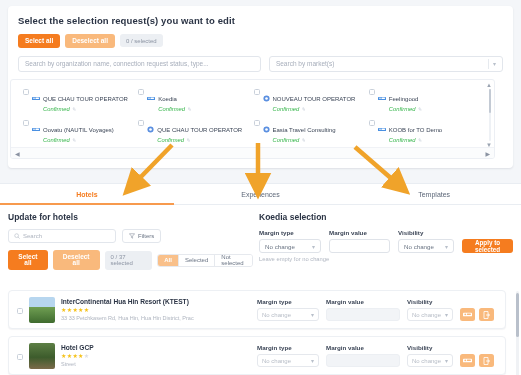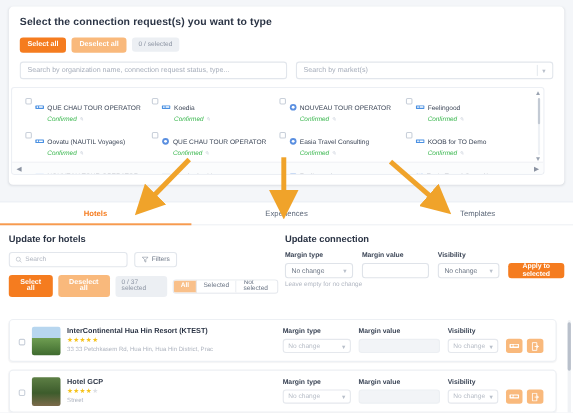--- a/index.html
+++ b/index.html
@@ -190,21 +190,21 @@
     background: #b9c0cb; border-radius: 2px;
   }
 
   
   .arrows { position: absolute; left: 0; top: 0; width: 521px; height: 375px; pointer-events: none; }
 </style>
 </head>
 <body>
 
 <div class="top-card">
-  <div class="page-title">Select the connection request(s) you want to type</div>
+  <div class="page-title">Select the selection request(s) you want to edit</div>
 
   <div class="btn-row">
     <button class="btn btn-primary">Select all</button>
     <button class="btn btn-secondary">Deselect all</button>
     <span class="pill">0 / selected</span>
   </div>
 
   <div class="search-row">
     <div class="search-box search-left">
       <span>Search by organization name, connection request status, type...</span>
@@ -374,21 +374,21 @@
       <span class="pill">0 / 37 selected</span>
       <span class="seg">
         <span class="seg-item active">All</span>
         <span class="seg-item">Selected</span>
         <span class="seg-item">Not selected</span>
       </span>
     </div>
   </div>
 
   <div class="panel-right">
-    <div class="sect-title">Update connection</div>
+    <div class="sect-title">Koedia selection</div>
     <div class="form-row">
       <div>
         <div class="field-label">Margin type</div>
         <div class="select" style="width:62px">
           <span>No change</span>
           <span class="caret">▾</span>
         </div>
       </div>
       <div>
         <div class="field-label">Margin value</div>

